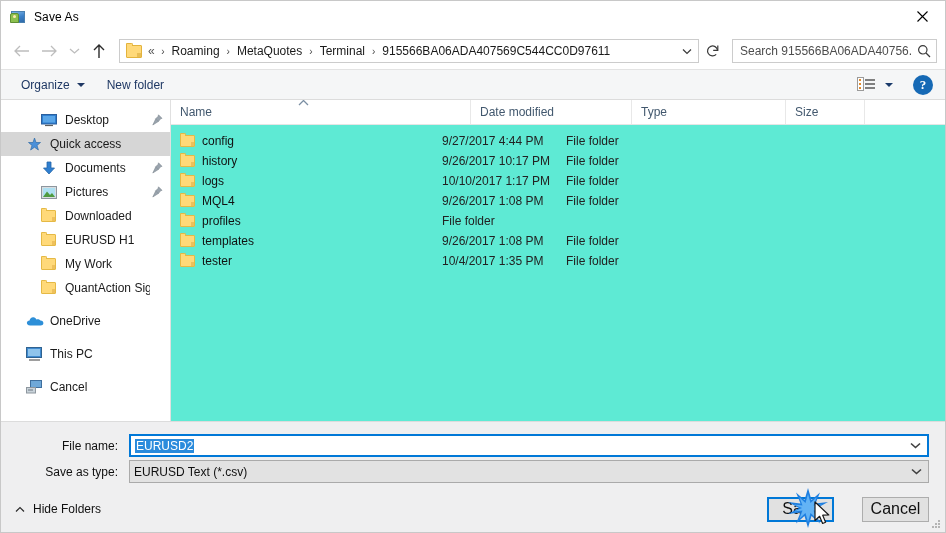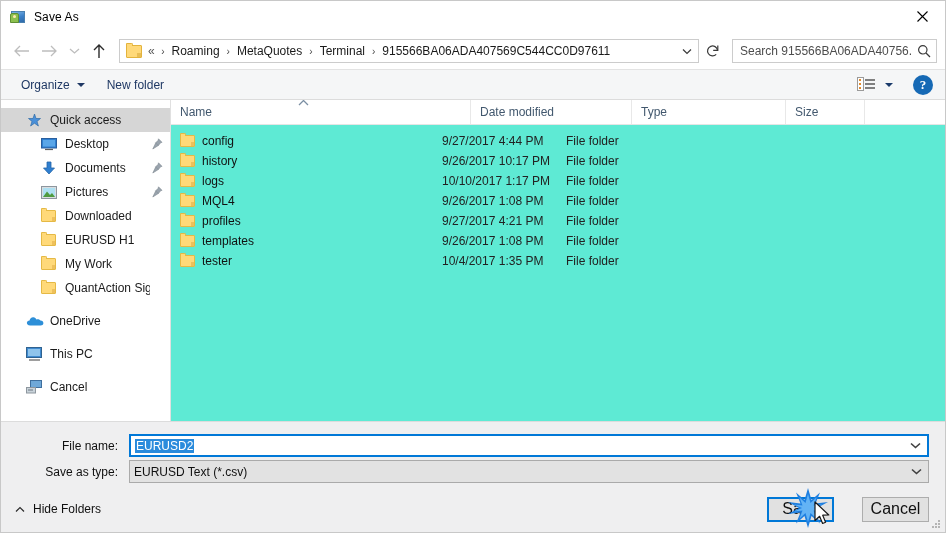--- a/index.html
+++ b/index.html
@@ -561,44 +561,44 @@
       </svg>
       <span class="cmd-caret" style="border-top-color:#1a3a6b; margin-left:9px;"></span>
     </div>
     <div class="help-btn">?</div>
   </div>
 
   <div class="body">
 
     <div class="sidebar">
 
-      <div class="nav-item lvl0 selected">
-        <span class="ni-icon">
-          <svg width="16" height="15" viewBox="0 0 16 15">
-            <path d="M8.5 1 L10 5.5 L14.5 5.5 L11 8.4 L12.4 13 L8.5 10.2 L4.6 13 L6 8.4 L2.5 5.5 L7 5.5 Z" fill="#4a90d9" stroke="#2f6ba8" stroke-width="0.7"></path>
-          </svg>
-        </span>
-        <span class="ni-label">Quick access</span>
-        <span class="pin"></span>
-      </div>
-
       <div class="nav-item lvl1">
         <span class="ni-icon">
           <svg width="16" height="14" viewBox="0 0 16 14">
             <rect x="0.5" y="1.5" width="15" height="9.5" fill="#2f7fd0" stroke="#2a5f9e" stroke-width="1"></rect>
             <rect x="2" y="3" width="12" height="6.5" fill="#5aa6e8"></rect>
             <path d="M4 12.5 L12 12.5" stroke="#5f5f5f" stroke-width="1.2"></path>
           </svg>
         </span>
         <span class="ni-label">Desktop</span>
         <span class="pin">
           <svg width="11" height="12" viewBox="0 0 11 12">
               <path d="M6.5 0.8 L10 4.3 L8.3 5 L6.4 7.6 L3.5 4.7 L6 2.8 Z M3.7 4.9 L0.8 11 L6.3 7.5" fill="#9aa4ae" stroke="#7e8890" stroke-width="0.6"></path>
             </svg>
         </span>
+      </div>
+
+      <div class="nav-item lvl0 selected">
+        <span class="ni-icon">
+          <svg width="16" height="15" viewBox="0 0 16 15">
+            <path d="M8.5 1 L10 5.5 L14.5 5.5 L11 8.4 L12.4 13 L8.5 10.2 L4.6 13 L6 8.4 L2.5 5.5 L7 5.5 Z" fill="#4a90d9" stroke="#2f6ba8" stroke-width="0.7"></path>
+          </svg>
+        </span>
+        <span class="ni-label">Quick access</span>
+        <span class="pin"></span>
       </div>
 
       <div class="nav-item lvl1">
         <span class="ni-icon">
           <svg width="16" height="15" viewBox="0 0 16 15">
             <path d="M6 1 L10 1 L10 7 L13.5 7 L8 13 L2.5 7 L6 7 Z" fill="#2f7fd0" stroke="#2566a8" stroke-width="0.8"></path>
           </svg>
         </span>
         <span class="ni-label">Documents</span>
         <span class="pin">
@@ -760,21 +760,20 @@
           <div class="cell cell-size"></div>
         </div>
 
         <div class="row">
           <div class="cell cell-name">
             <span class="fi">
                 <span class="mini-folder"></span>
               </span>
             <span>profiles</span>
           </div>
-          <div class="cell cell-date">9/27/2017 4:21 PM</div>
           <div class="cell cell-type">File folder</div>
           <div class="cell cell-size"></div>
         </div>
 
         <div class="row">
           <div class="cell cell-name">
             <span class="fi">
                 <span class="mini-folder"></span>
               </span>
             <span>templates</span>

